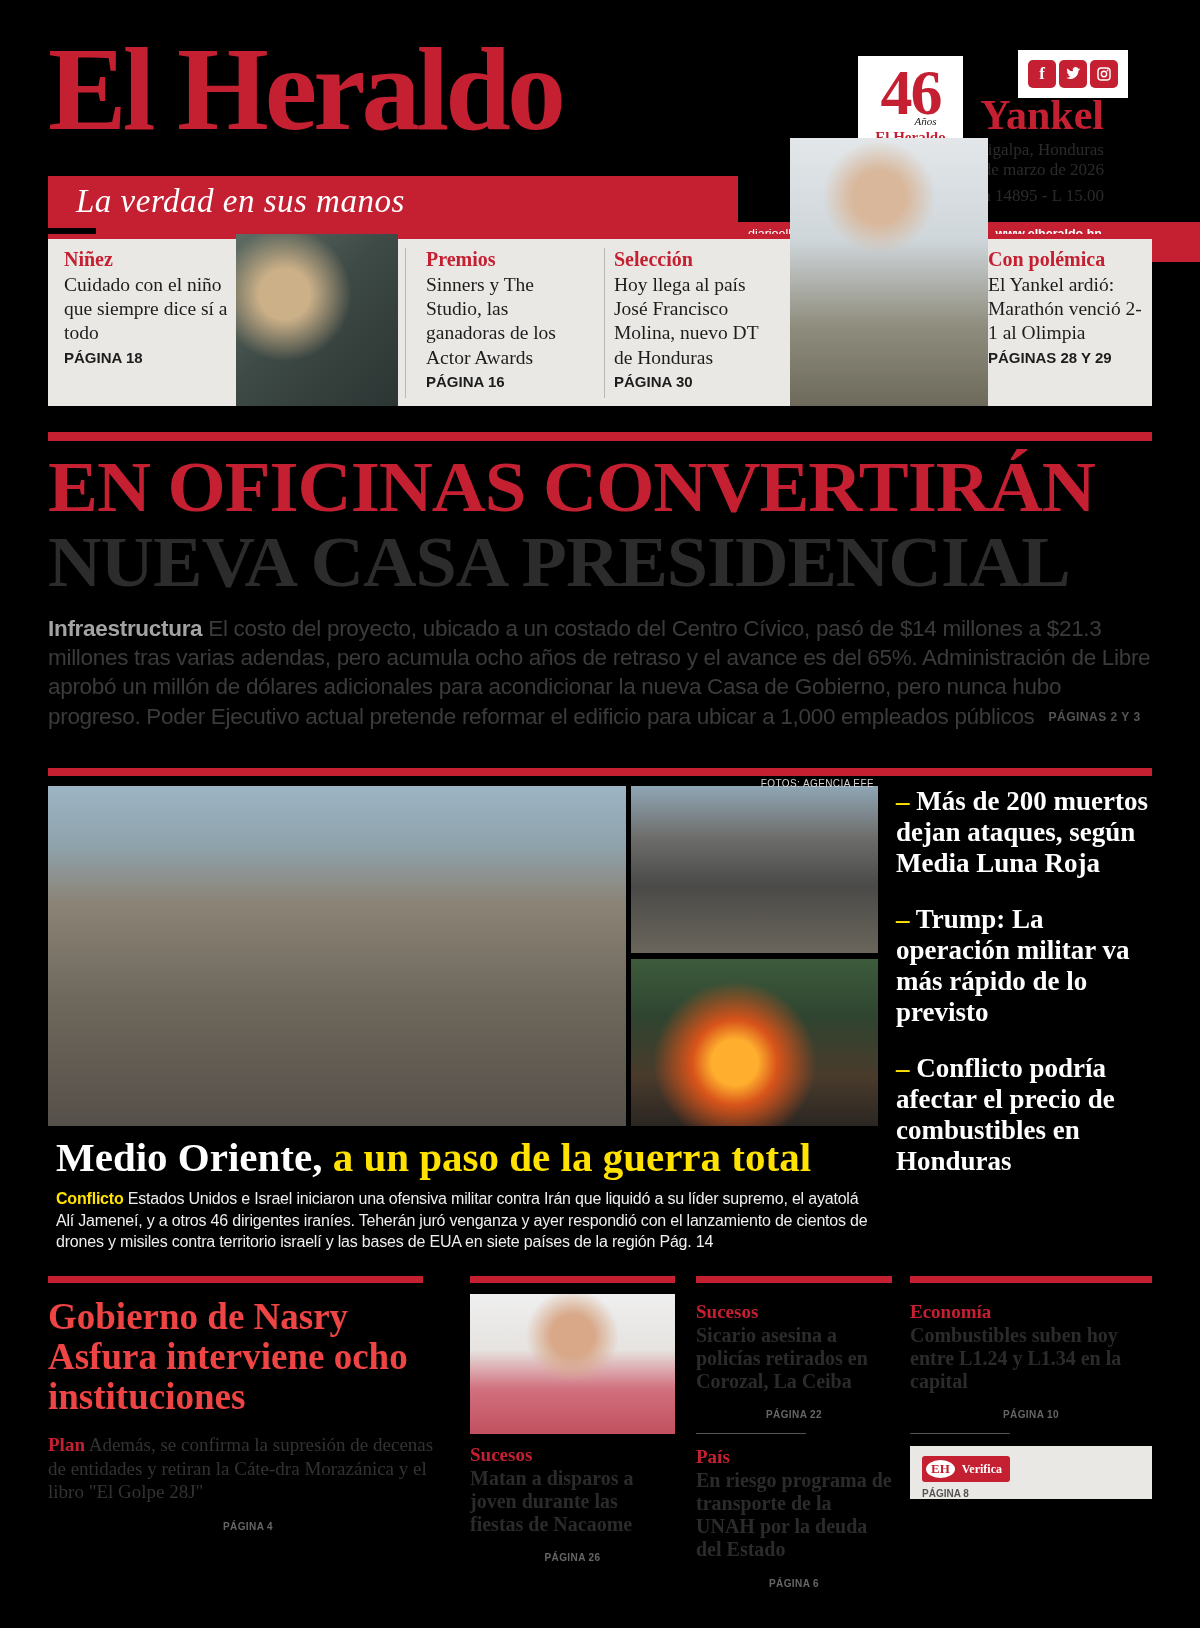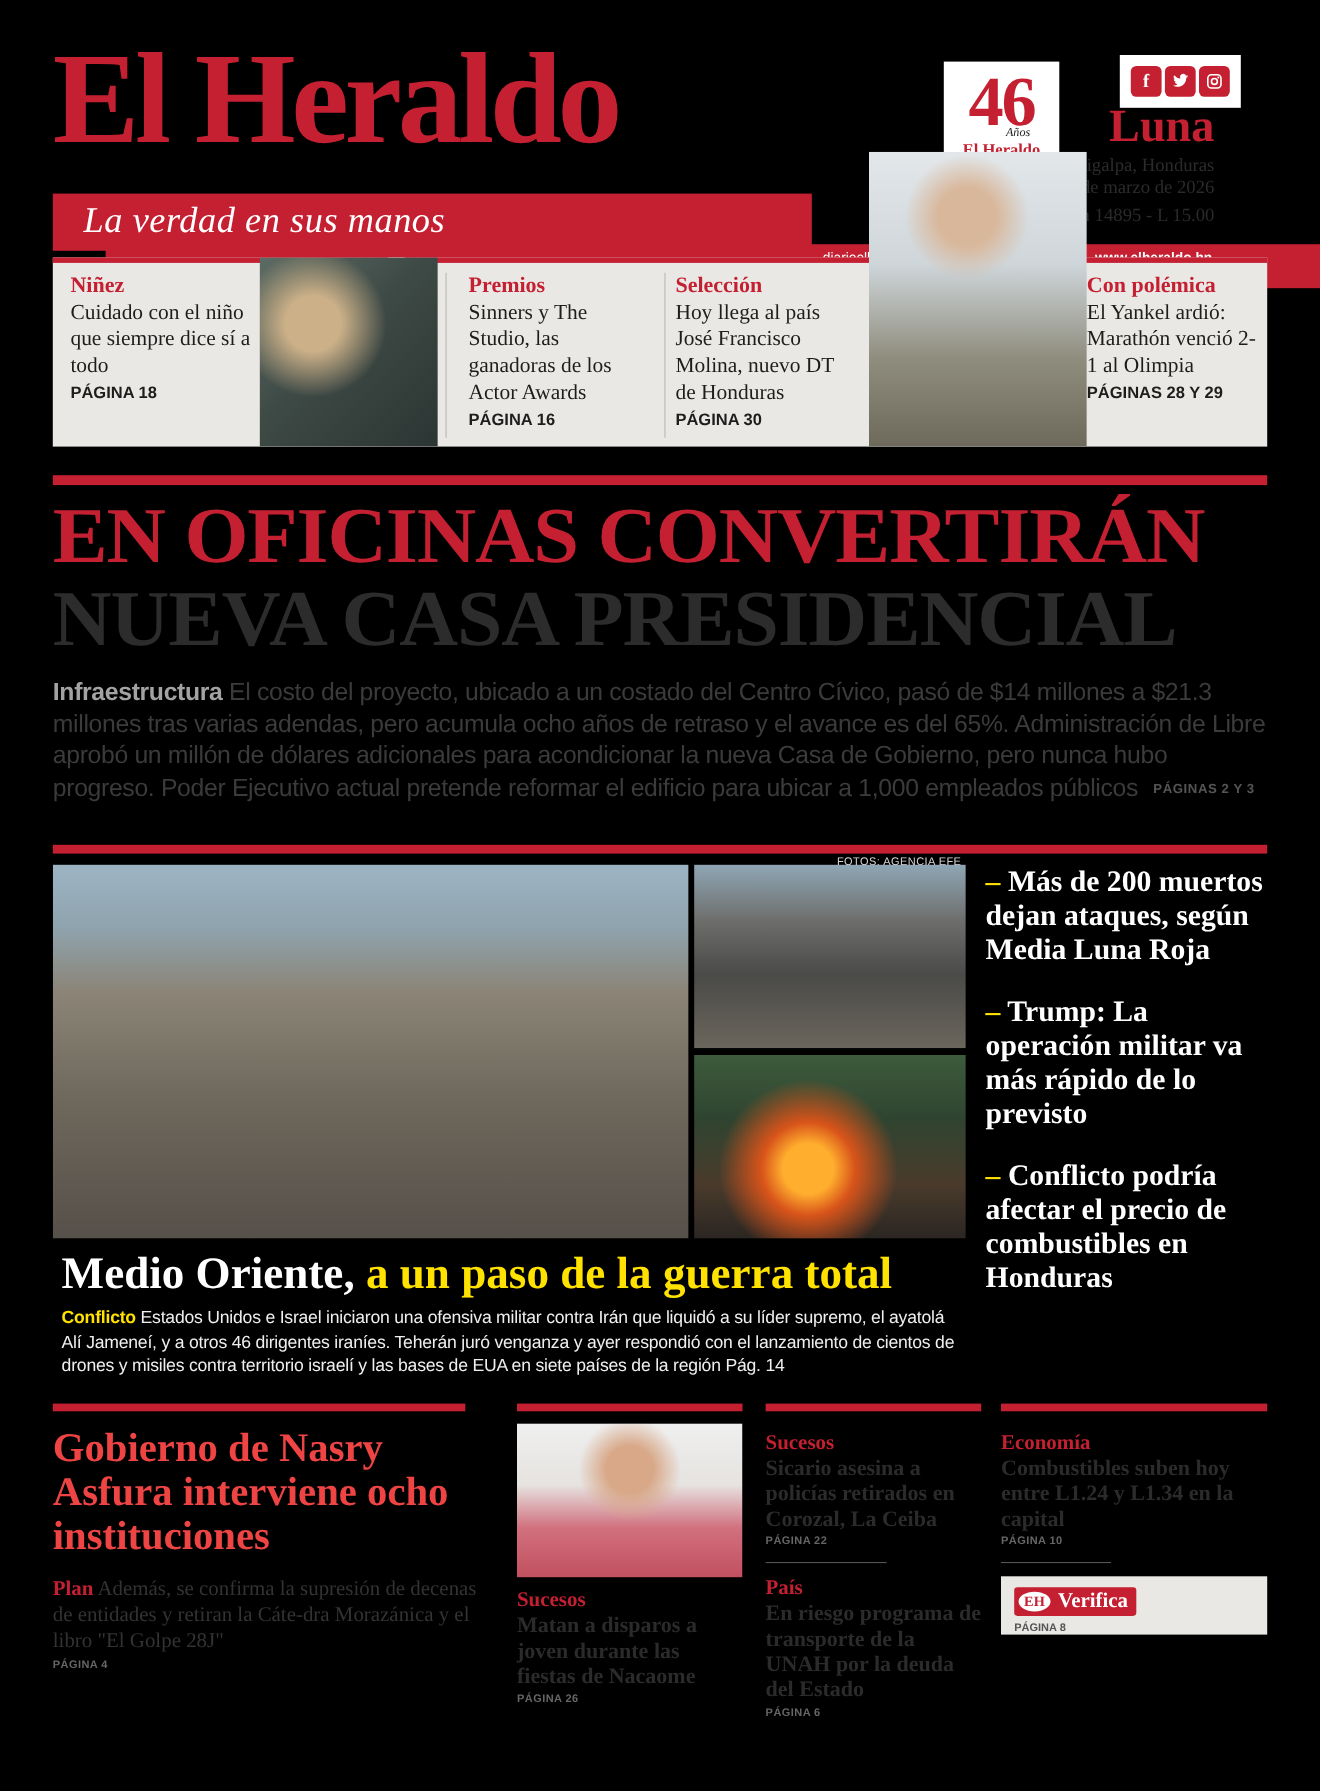--- a/index.html
+++ b/index.html
@@ -175,21 +175,21 @@
     font-family: "Liberation Serif", serif; font-weight: bold;
     font-size: 37px; color: #ef4444; line-height: 1.08; margin-top: 14px;
   }
   .b-body {
     font-family: "Liberation Serif", serif; font-size: 19px;
     color: #333; line-height: 1.25; margin-top: 16px;
   }
   .b-body .kick { color: #c42032; font-weight: bold; }
   .b-page {
     font-family: "Liberation Sans", sans-serif; font-weight: bold;
-    font-size: 10px; color: #666; margin-top: 4px; letter-spacing: 0.4px;
+    font-size: 10px; color: #666; margin-top: 17px; letter-spacing: 0.4px; text-align: center;
   }
   .sub-kicker {
     font-family: "Liberation Serif", serif; font-weight: bold;
     font-size: 19px; color: #c42032;
   }
   .sub-head {
     font-family: "Liberation Serif", serif; font-weight: bold;
     font-size: 20px; color: #2b2b2b; line-height: 1.14; margin-top: 1px;
   }
   .hairline { height: 1px; background: #555; margin: 13px 0 12px 0; }
@@ -198,21 +198,21 @@
     display: inline-flex; align-items: center; gap: 0;
     background: #c42032; padding: 2px 8px 2px 2px; border-radius: 3px;
   }
   .eh-badge {
     background: #fff; color: #c42032; border: 2px solid #c42032;
     border-radius: 50%; font-family: "Liberation Serif", serif;
     font-weight: bold; font-size: 13px; padding: 1px 5px; margin-right: 5px;
   }
   .verifica-word {
     color: #fff; font-family: "Liberation Serif", serif;
-    font-weight: bold; font-size: 19px;
+    font-weight: bold; font-size: 12px;
   }
   .verifica-head {
     font-family: "Liberation Serif", serif; font-weight: bold;
     font-size: 22px; color: #1d1d1d; line-height: 1.14; margin-top: 8px;
   }
   .verifica-page {
     font-family: "Liberation Sans", sans-serif; font-weight: bold;
     font-size: 10px; color: #555; margin-top: 6px;
   }
 
@@ -262,21 +262,21 @@
       </span>
       <span class="sicon">
         <svg width="16" height="16" viewBox="0 0 24 24" aria-hidden="true">
             <rect x="3" y="3" width="18" height="18" rx="5" fill="none" stroke="#fff" stroke-width="2.2"></rect>
             <circle cx="12" cy="12" r="4" fill="none" stroke="#fff" stroke-width="2.2"></circle>
             <circle cx="17.3" cy="6.7" r="1.3" fill="#fff"></circle>
           </svg>
       </span>
     </div>
 
-    <div class="dayname">Luna</div>
+    <div class="dayname">Yankel</div>
     <div class="datelines">
       <div>Tegucigalpa, Honduras</div>
       <div>2 de marzo de 2026</div>
     </div>
     <div class="editionline">Año XLVI - Edición 14895 - L 15.00</div>
 
     <div class="socialbar"></div>
     <div class="sb-left">
       <div>diarioelheraldo</div>
       <div>@diarioelheraldo</div>

